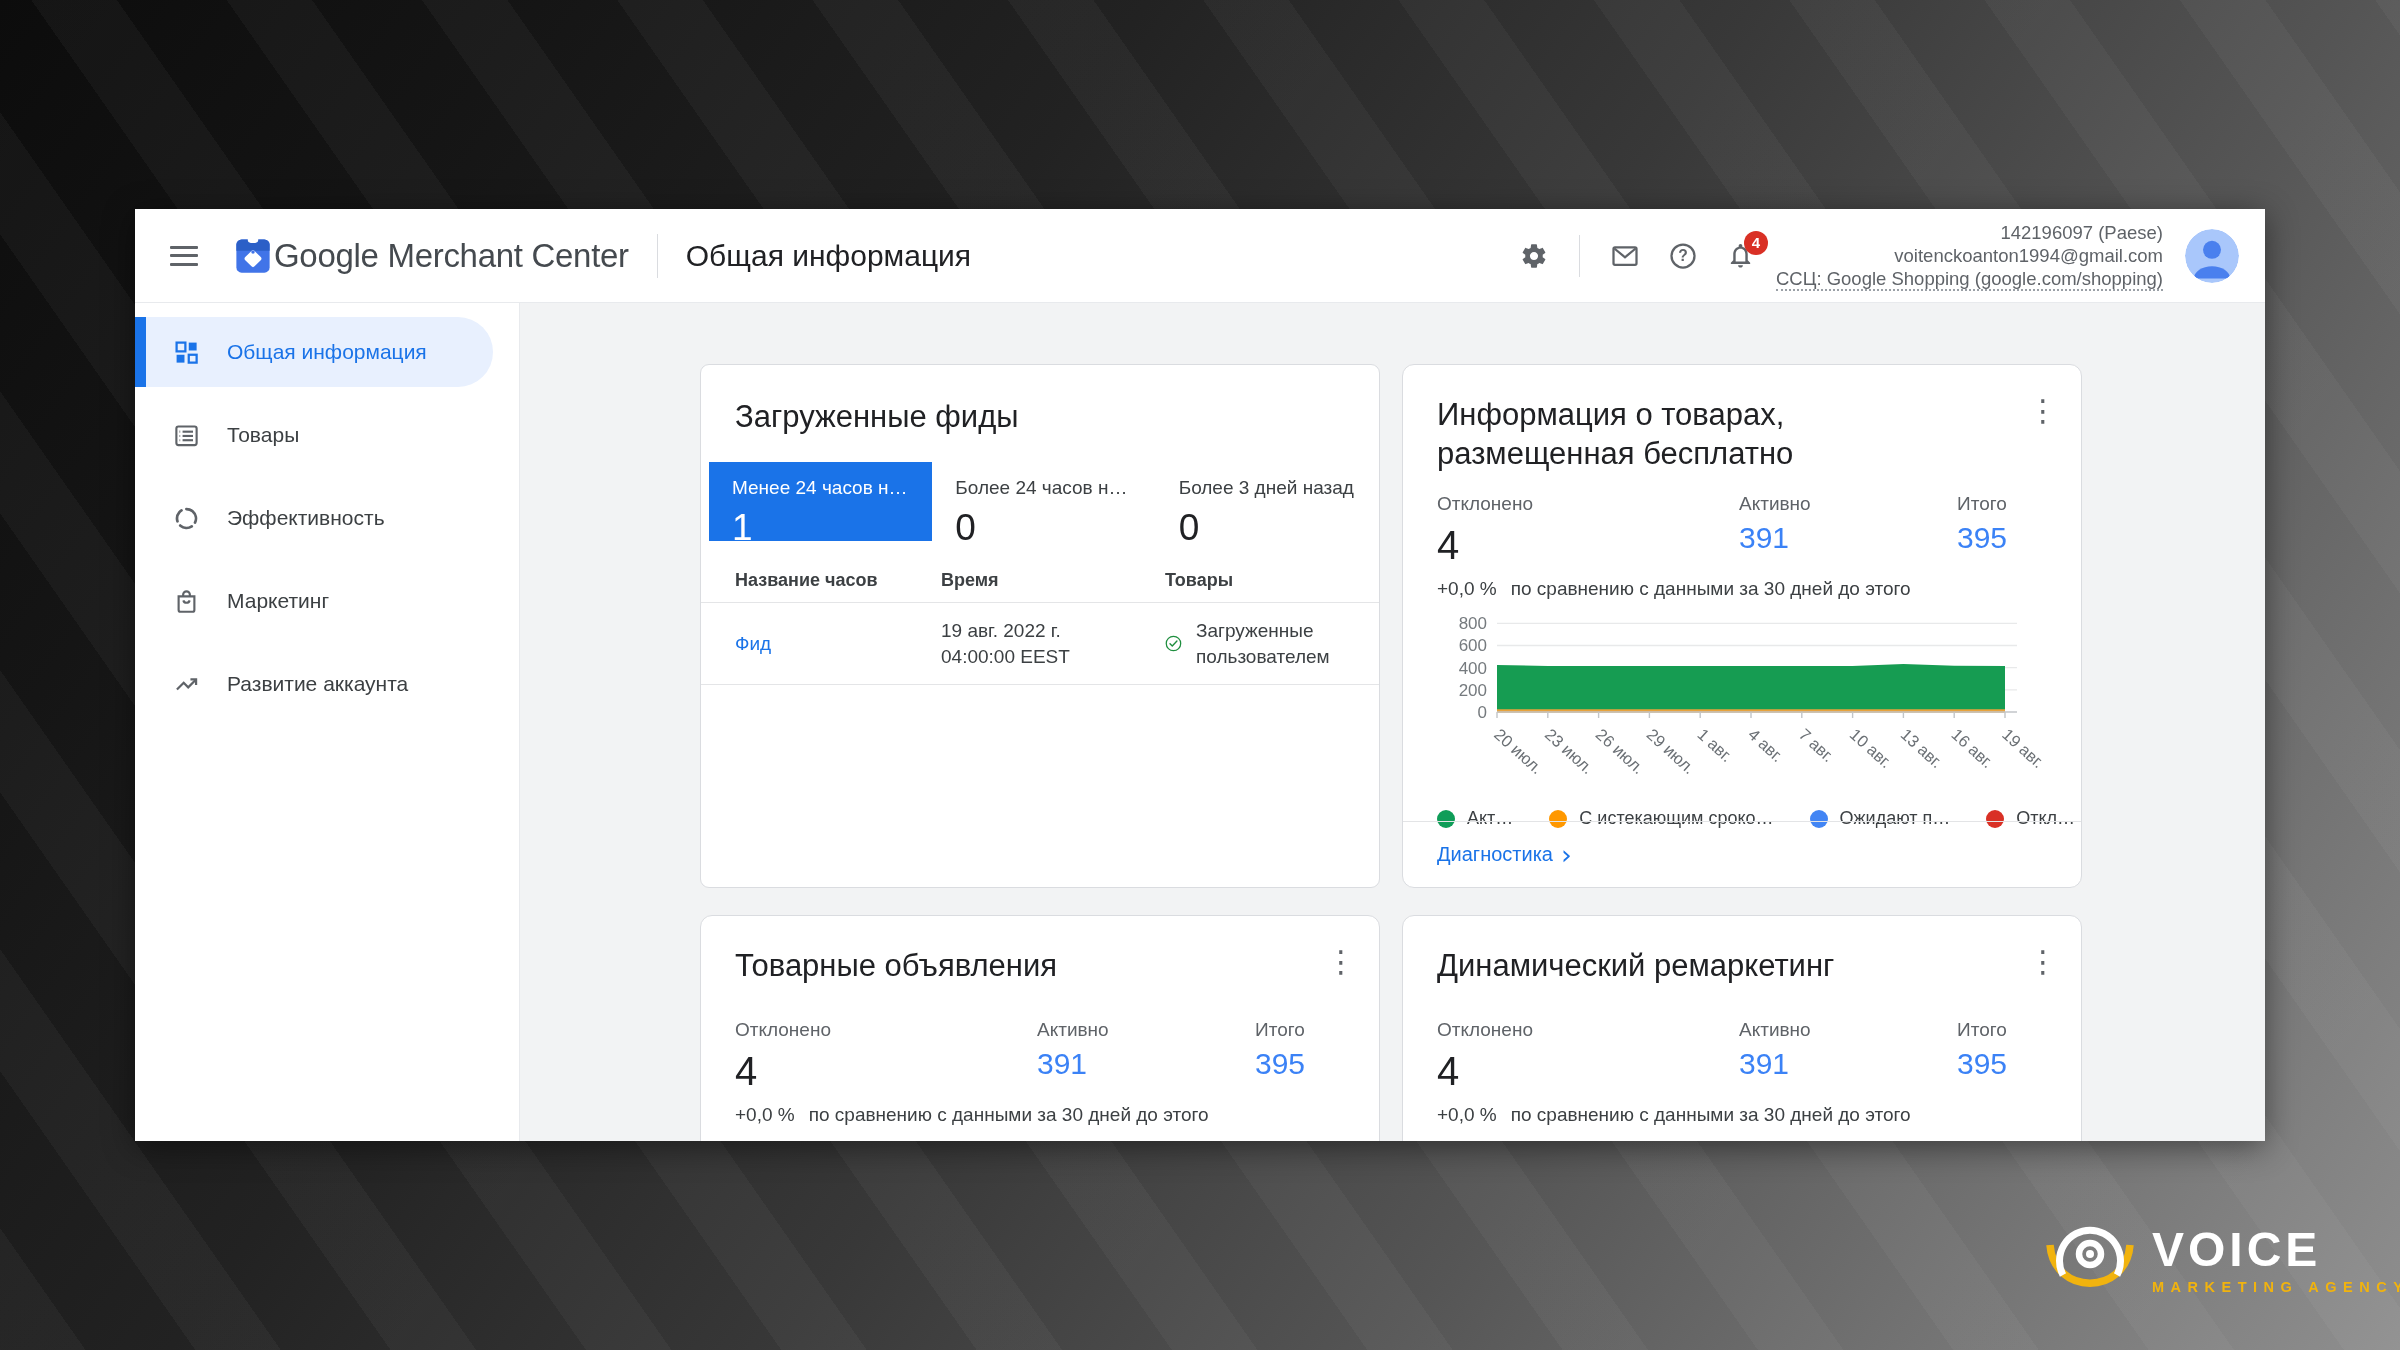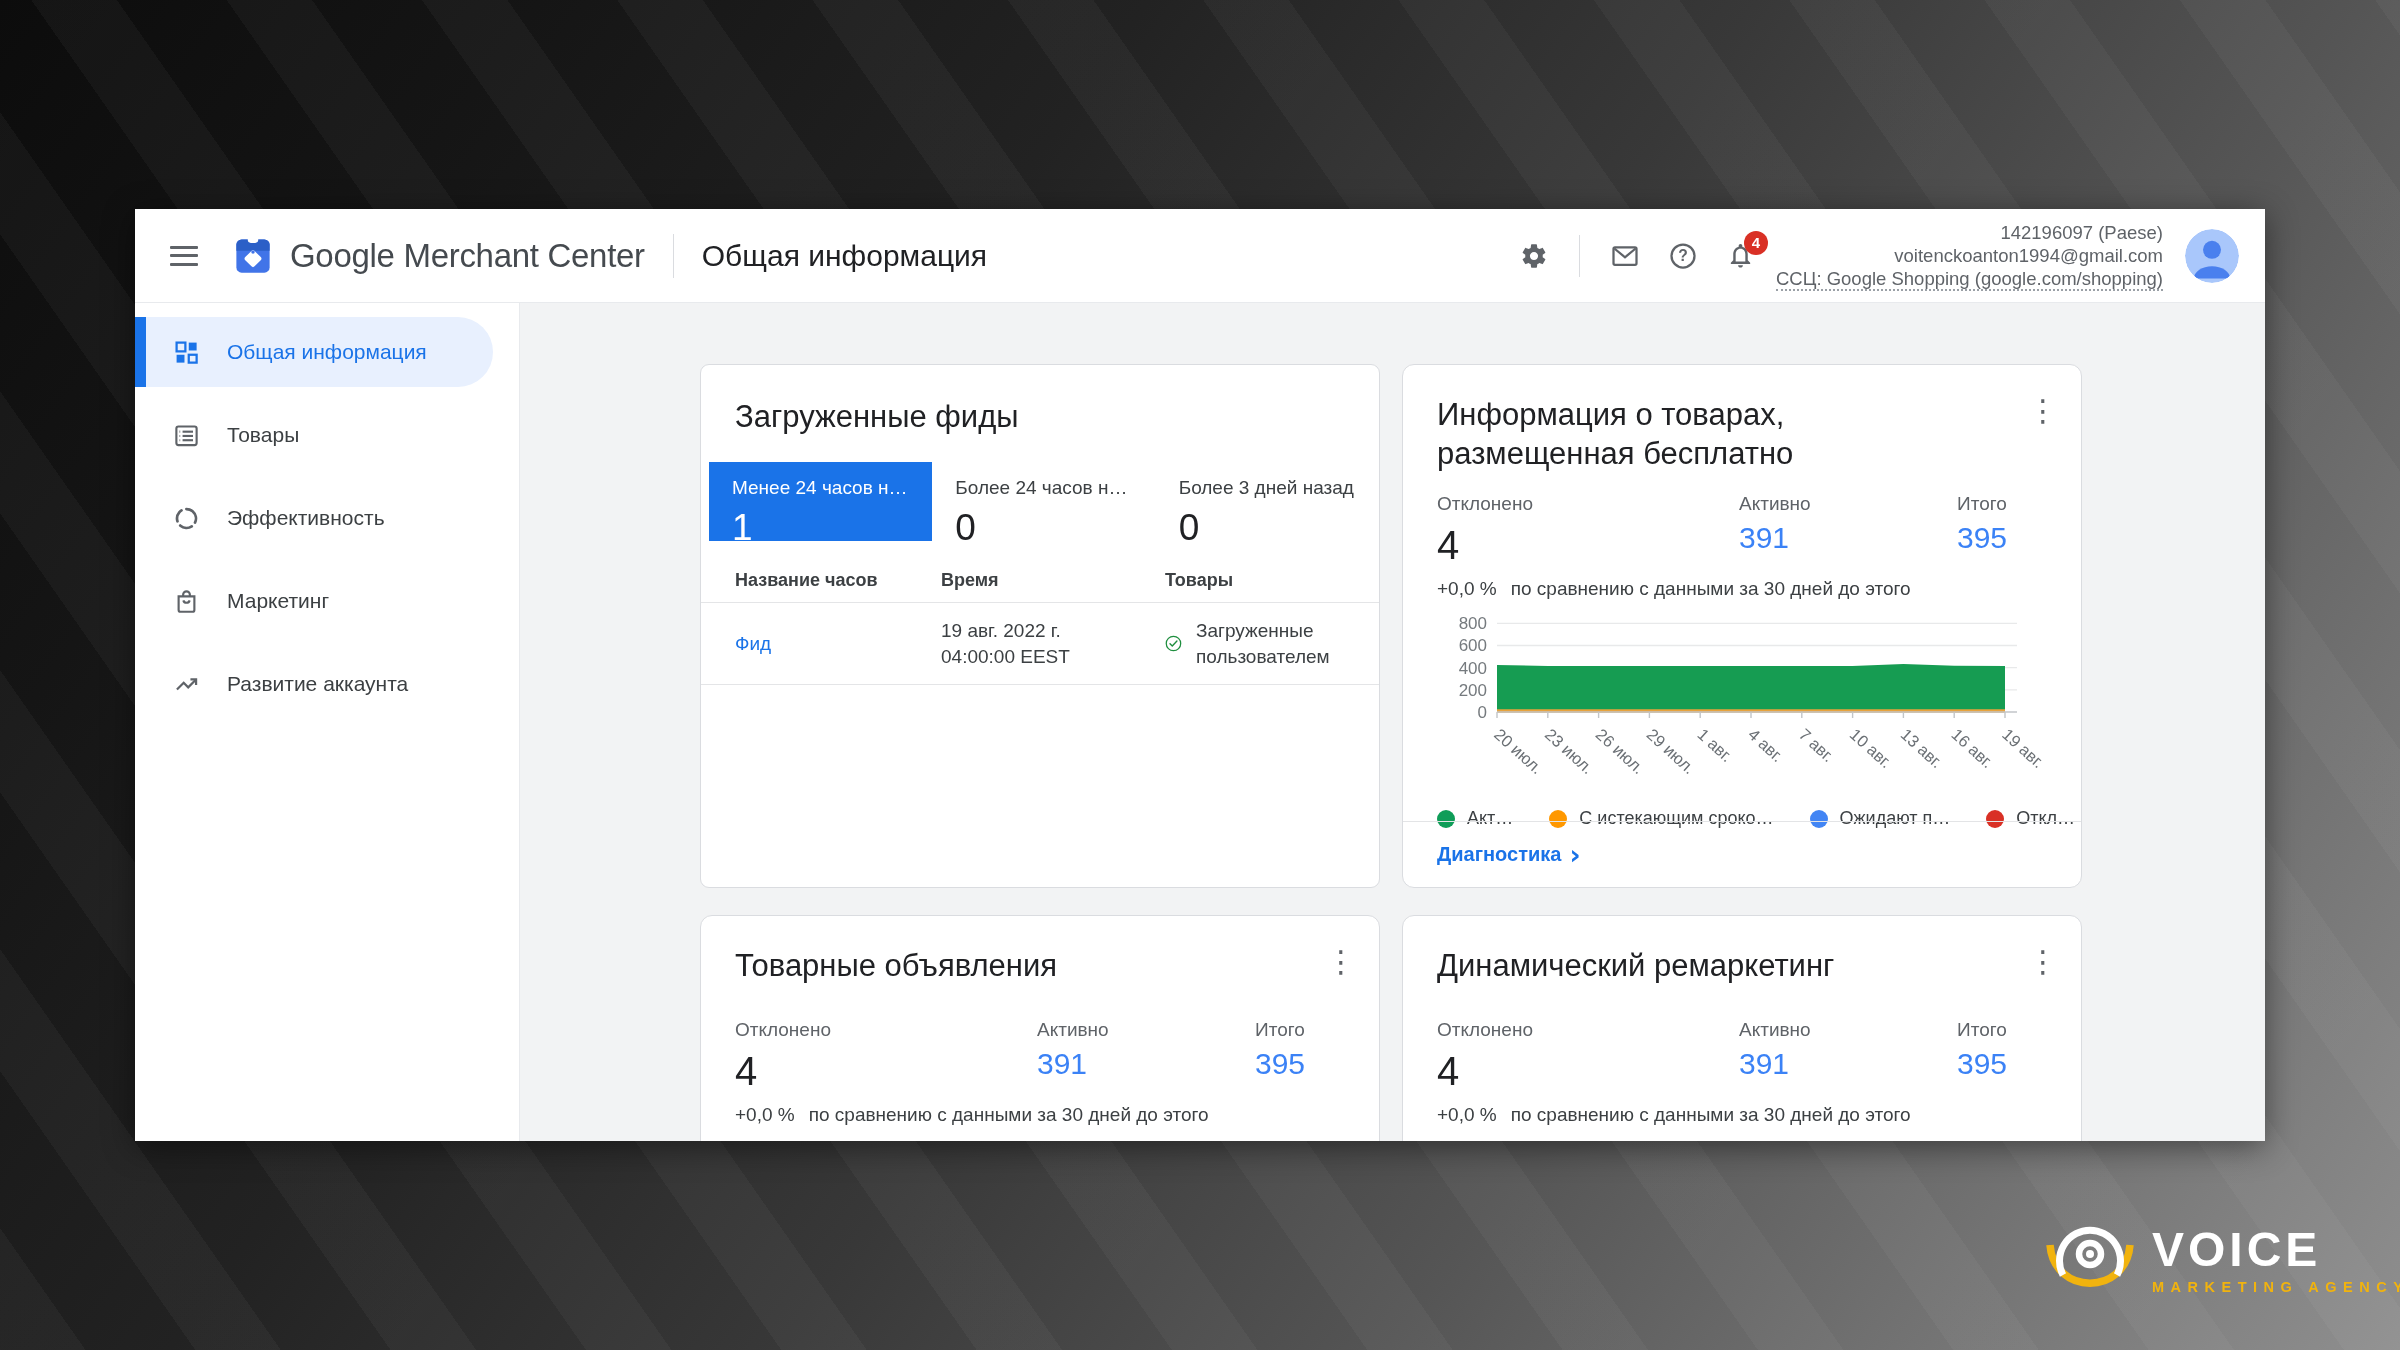--- a/index.html
+++ b/index.html
@@ -23,21 +23,21 @@
   }
 
   
   .topbar {
     height:94px; flex:0 0 94px; display:flex; align-items:center;
     background:#fff; border-bottom:1px solid #e8eaed; padding:0 26px 0 35px;
   }
   .hamburger { width:28px; height:20px; display:flex; flex-direction:column; justify-content:space-between; cursor:pointer; margin-right:34px; }
   .hamburger span { display:block; height:3px; background:#5f6368; border-radius:1px; }
   .brand { display:flex; align-items:center; }
-  .brand-text { font-size:33px; color:#454a4f; margin-left:16px; letter-spacing:-.3px; white-space:nowrap; }
+  .brand-text { font-size:33px; color:#454a4f; letter-spacing:-.3px; white-space:nowrap; }
   .tb-divider { width:1px; height:44px; background:#dadce0; margin:0 28px; }
   .page-title { font-size:30px; color:#202124; white-space:nowrap; }
   .tb-spacer { flex:1; }
   .tb-actions { display:flex; align-items:center; gap:24px; }
   .icon-btn { width:34px; height:34px; display:flex; align-items:center; justify-content:center; cursor:pointer; position:relative; }
   .vline { width:1px; height:42px; background:#dadce0; margin:0 4px; }
   .badge {
     position:absolute; top:-8px; right:-10px; min-width:24px; height:24px; border-radius:12px;
     background:#d93025; color:#fff; font-size:15px; font-weight:bold;
     display:flex; align-items:center; justify-content:center; padding:0 6px;
@@ -102,21 +102,21 @@
   .delta-line { margin-top:10px; font-size:19px; color:#3c4043; }
   .delta-line .delta-pct { margin-right:14px; }
   .chart-wrap { margin-top:10px; }
   #chart-svg { overflow:visible; display:block; }
   .legend { display:flex; align-items:center; gap:36px; margin-top:30px; }
   .legend-item { display:flex; align-items:center; gap:12px; cursor:pointer; }
   .legend-dot { width:18px; height:18px; border-radius:50%; flex:0 0 18px; }
   .legend-label { font-size:18px; color:#3c4043; white-space:nowrap; }
   .card-footer {
     position:absolute; left:0; right:0; bottom:0; height:66px; border-top:1px solid #e3e4e6;
-    display:flex; align-items:center; padding-left:34px;font-weight:bold;
+    display:flex; align-items:center; padding-left:34px;
   }
   .diag-link { font-size:20px; color:#1a73e8; cursor:pointer; display:flex; align-items:center; }
   .diag-link .chev { font-family:"DejaVu Sans",sans-serif; font-size:27px; margin-left:8px; line-height:20px; }
 
   
   #card-ads  { left:180px; top:612px; width:680px; height:330px; padding:30px 36px 0 34px; }
   #card-rmkt { left:882px; top:612px; width:680px; height:330px; padding:30px 36px 0 34px; }
   #card-ads .stats, #card-rmkt .stats { margin-top:34px; }
 
   

